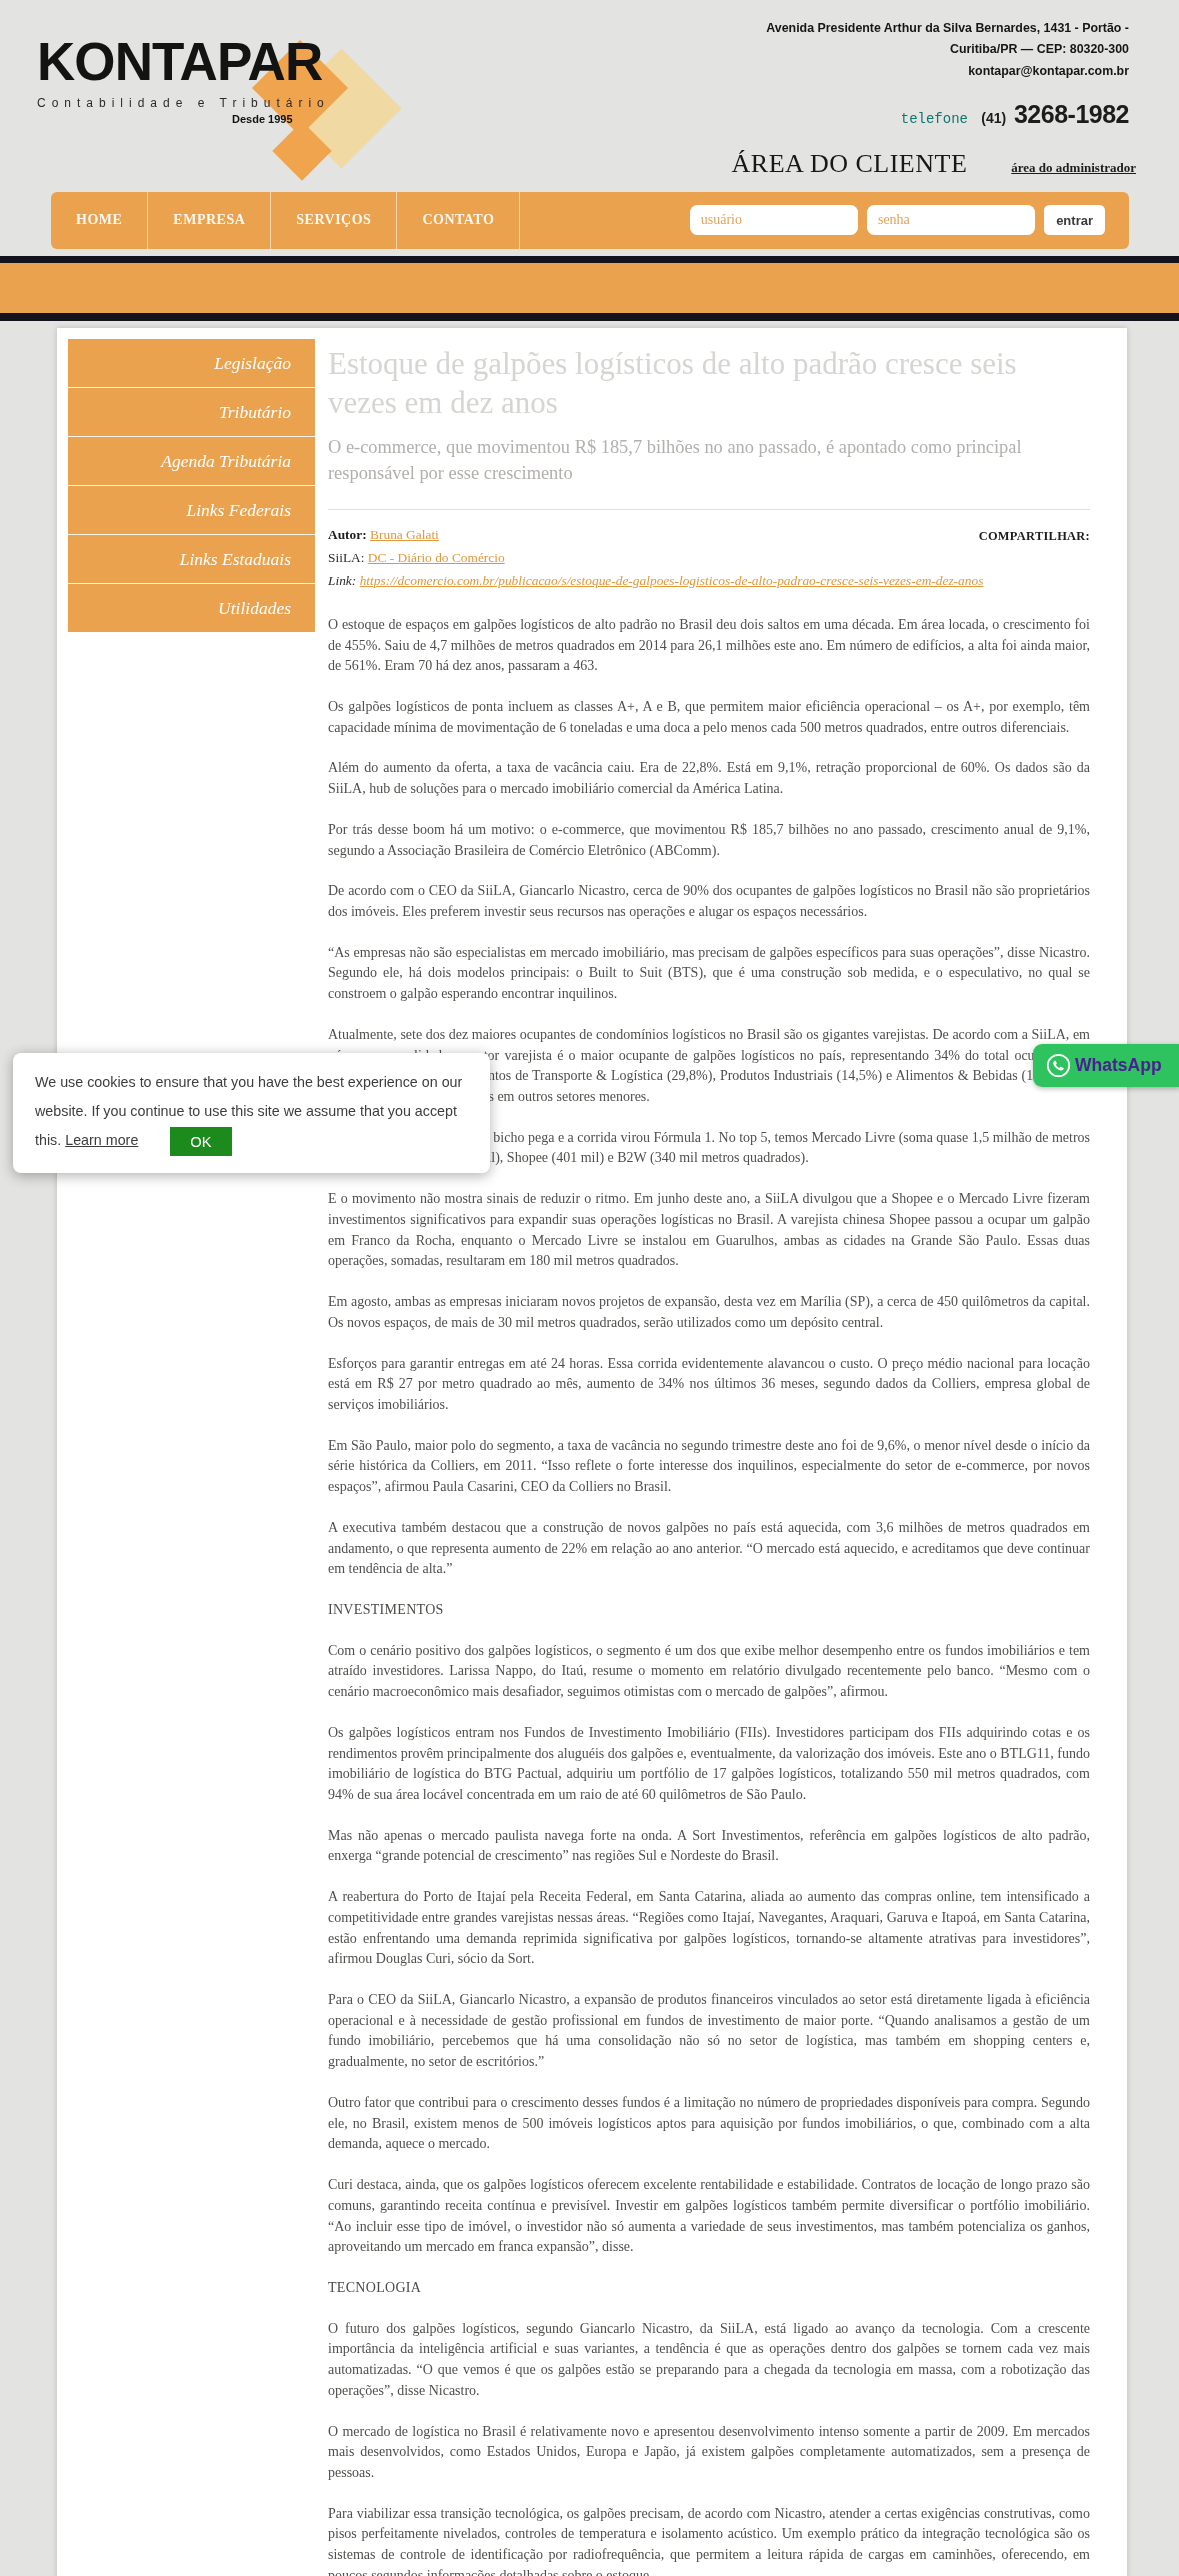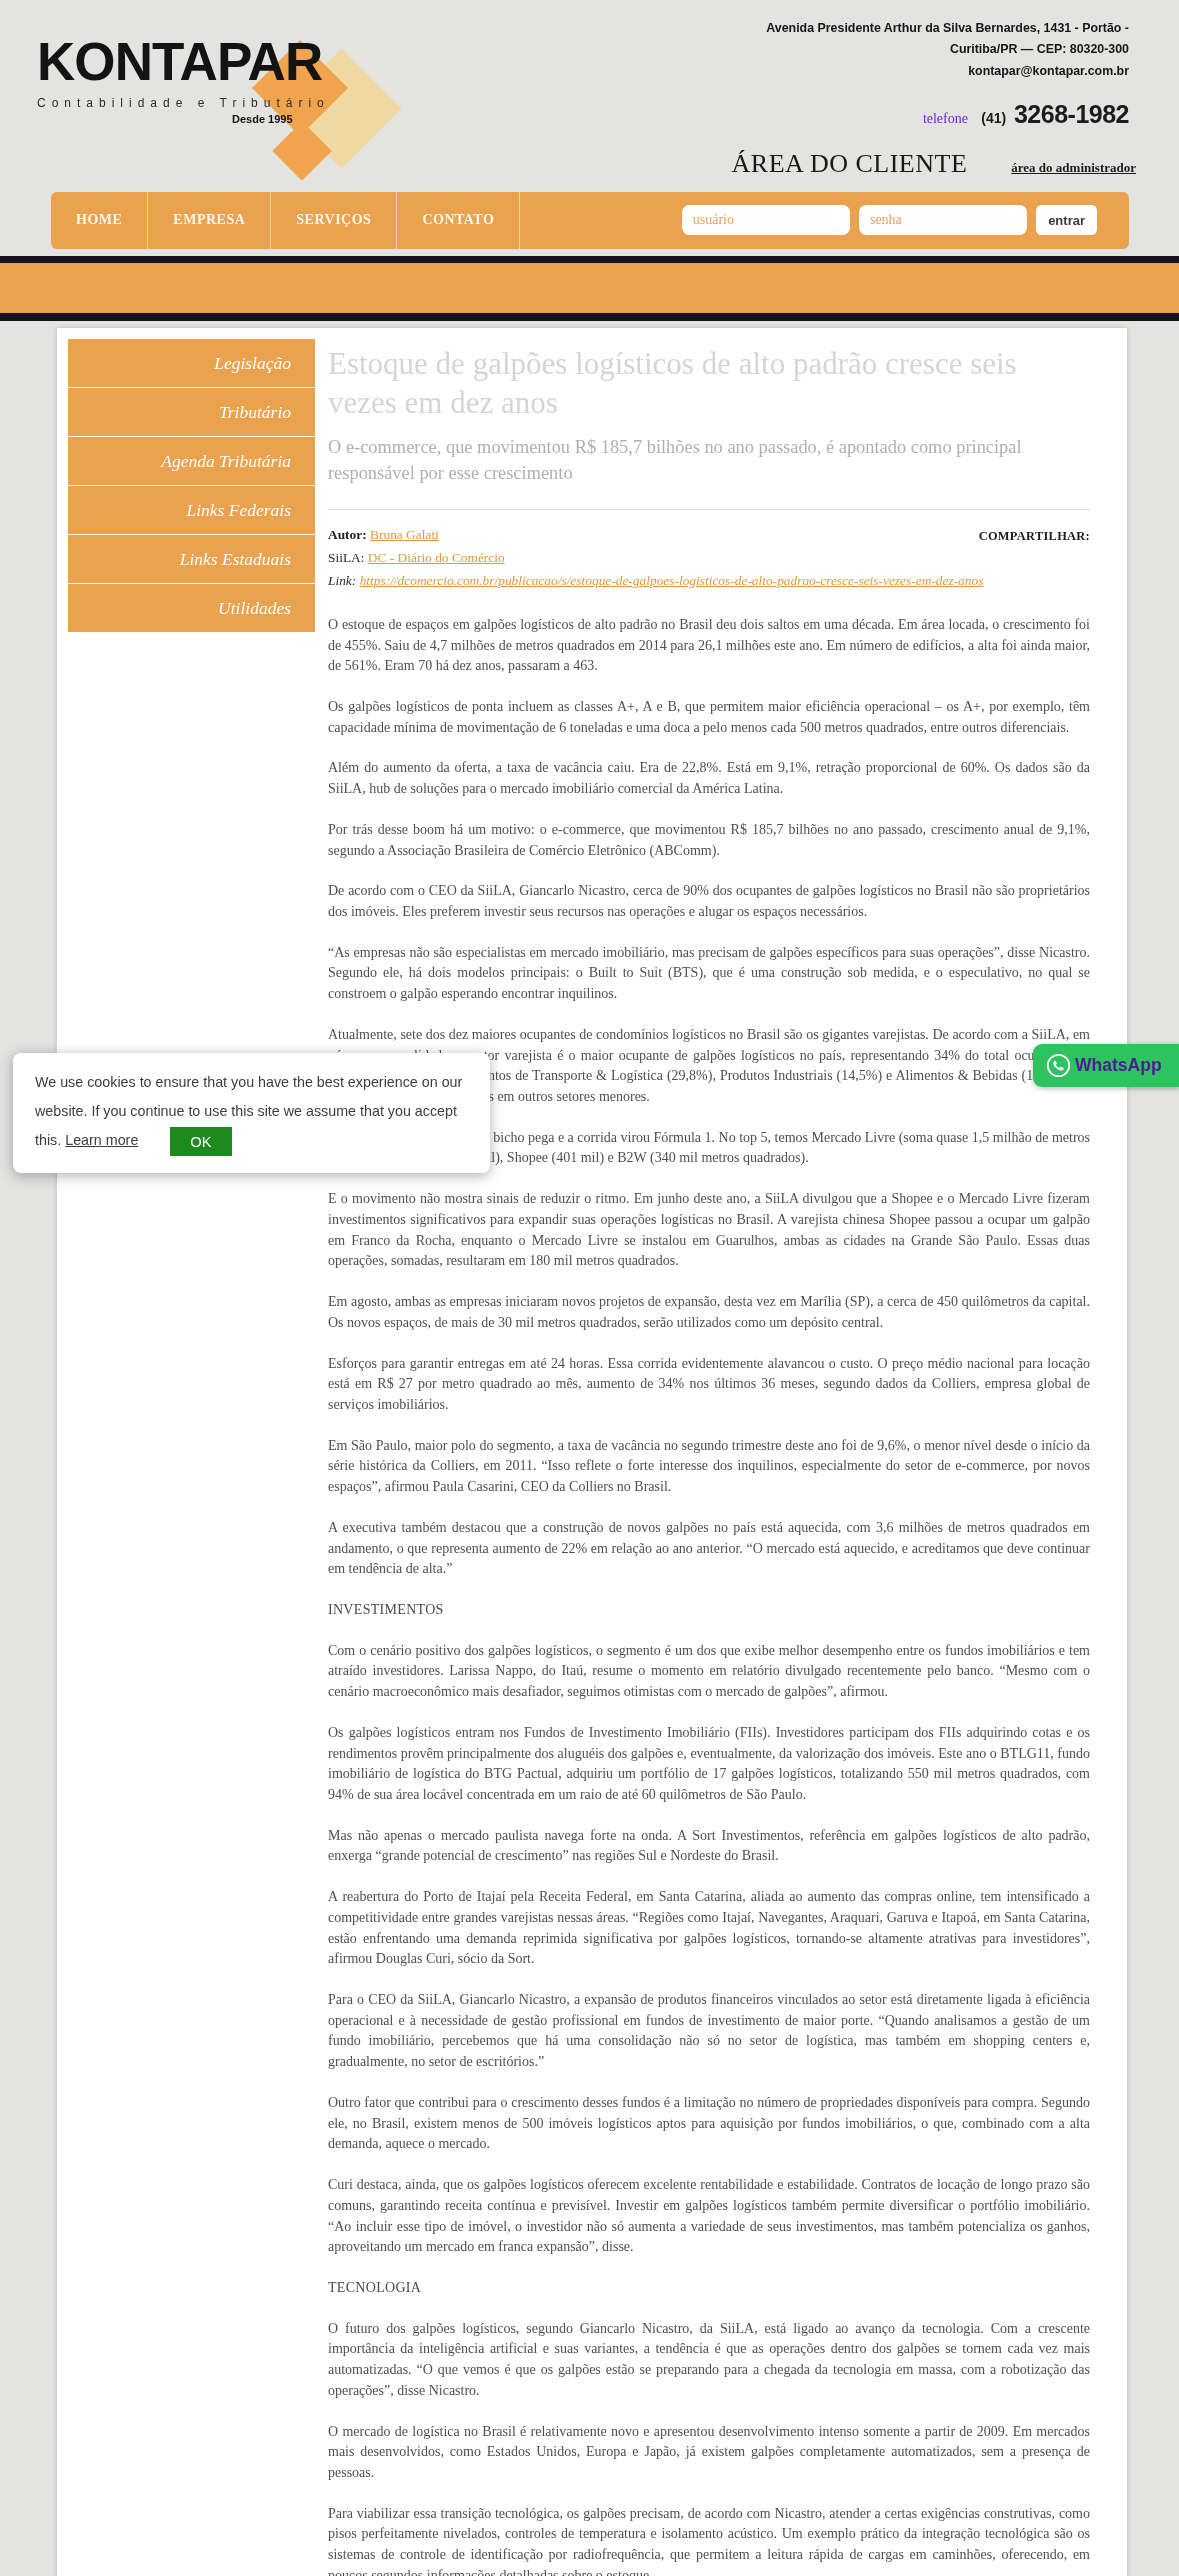--- a/index.html
+++ b/index.html
@@ -13,35 +13,35 @@
   .dia-light{width:85px;height:85px;background:#f0d9a2;left:262px;top:31px;}
   .dia-orange{width:68px;height:68px;background:#efa44d;left:229px;top:18.4px;}
   .dia-small{width:42px;height:42px;background:#efa44d;left:244px;top:95px;}
   .logo-text{position:relative;z-index:2;}
   .logo-name{font-size:53px;font-weight:800;letter-spacing:-0.9px;color:#131313;line-height:1;margin-top:26px;}
   .logo-tagline{font-size:12px;letter-spacing:6px;color:#2b2b2b;margin-top:8.3px;}
   .logo-since{font-size:11px;font-weight:700;color:#111;margin:2.8px 0 0 195px;}
   .header-contact{position:absolute;right:51px;top:18.4px;text-align:right;}
   .addr-line{font-size:12.4px;font-weight:700;line-height:1.7;color:#161616;}
   .phone-row{margin-top:18.4px;}
-  .phone-label{font-family:Liberation Serif, serif;font-size:14px;color:#6d28d9;margin-right:9.2px;}
+  .phone-label{font-family:Liberation Mono, monospace;font-size:14px;color:#0f766e;margin-right:9.2px;}
   .phone-area{font-size:14px;font-weight:700;margin-right:3.7px;}
   .phone-number{font-size:25px;font-weight:800;letter-spacing:-0.5px;}
 
   
   .client-row{display:flex;justify-content:flex-end;align-items:baseline;gap:44px;padding:0 44px 5.5px 0;height:37px;}
   .client-title{font-family:Liberation Serif, serif;font-size:26px;color:#181818;letter-spacing:0.5px;}
   .admin-link{font-family:"Liberation Serif",serif;font-size:13px;font-weight:700;text-decoration:underline;color:#1d1d1d;}
 
   
   .navbar{margin:0 51px;height:57px;background:#eba24e;display:flex;align-items:stretch;border-radius:6px;}
   .nav-items{display:flex;align-items:stretch;}
   .nav-item{display:flex;align-items:center;padding:0 25px;border-right:0.9px solid rgba(255,255,255,0.55);
     font-family:"Liberation Serif",serif;font-weight:700;font-size:14px;color:#fdf7ee;letter-spacing:0.5px;}
-  .login-box{margin-left:auto;display:flex;align-items:center;gap:9.2px;padding-right:32px;}
+  .login-box{margin-left:auto;display:flex;align-items:center;gap:9.2px;padding-right:24px;}
   .login-input{width:146px;height:29.5px;border:none;border-radius:7.4px;background:#fff;padding:0 11px;
     font-family:"Liberation Serif",serif;font-size:14px;color:#7a5a30;outline:none;}
   .login-input::placeholder{color:#dfa35c;opacity:1;}
   .login-btn{height:29.5px;padding:0 12px;border:none;border-radius:5.5px;background:#fff;
     font-family:"Liberation Sans",sans-serif;font-weight:700;font-size:13px;color:#3a3a3a;}
 
   
   .gap8{height:7.4px;}
   .strip{height:6.5px;background:#13131c;}
   .strip2{height:8.3px;background:#13131c;}

